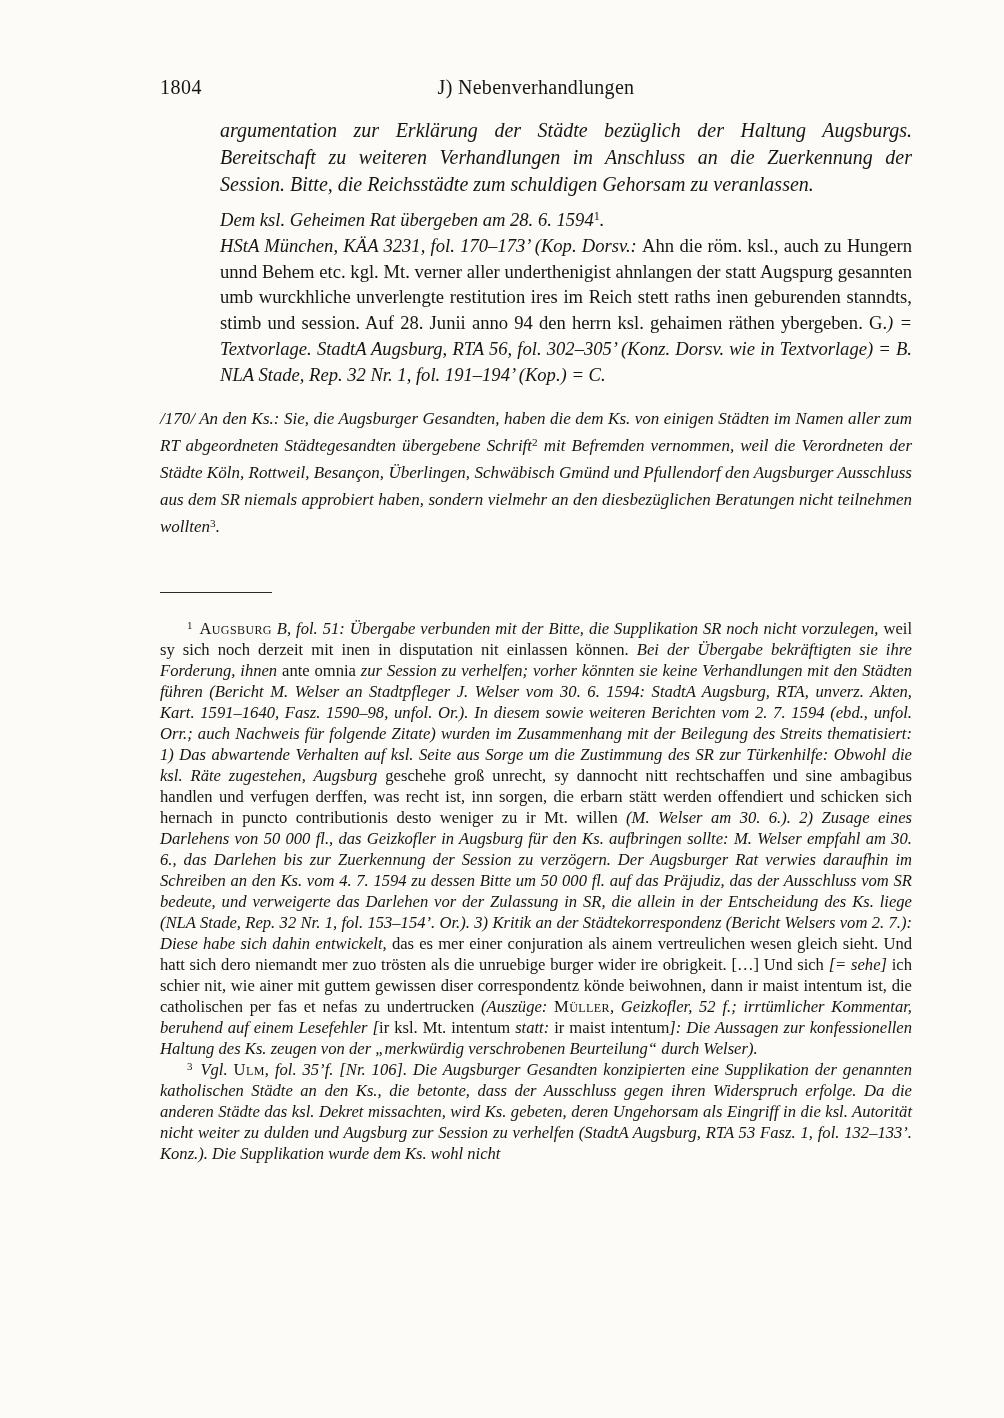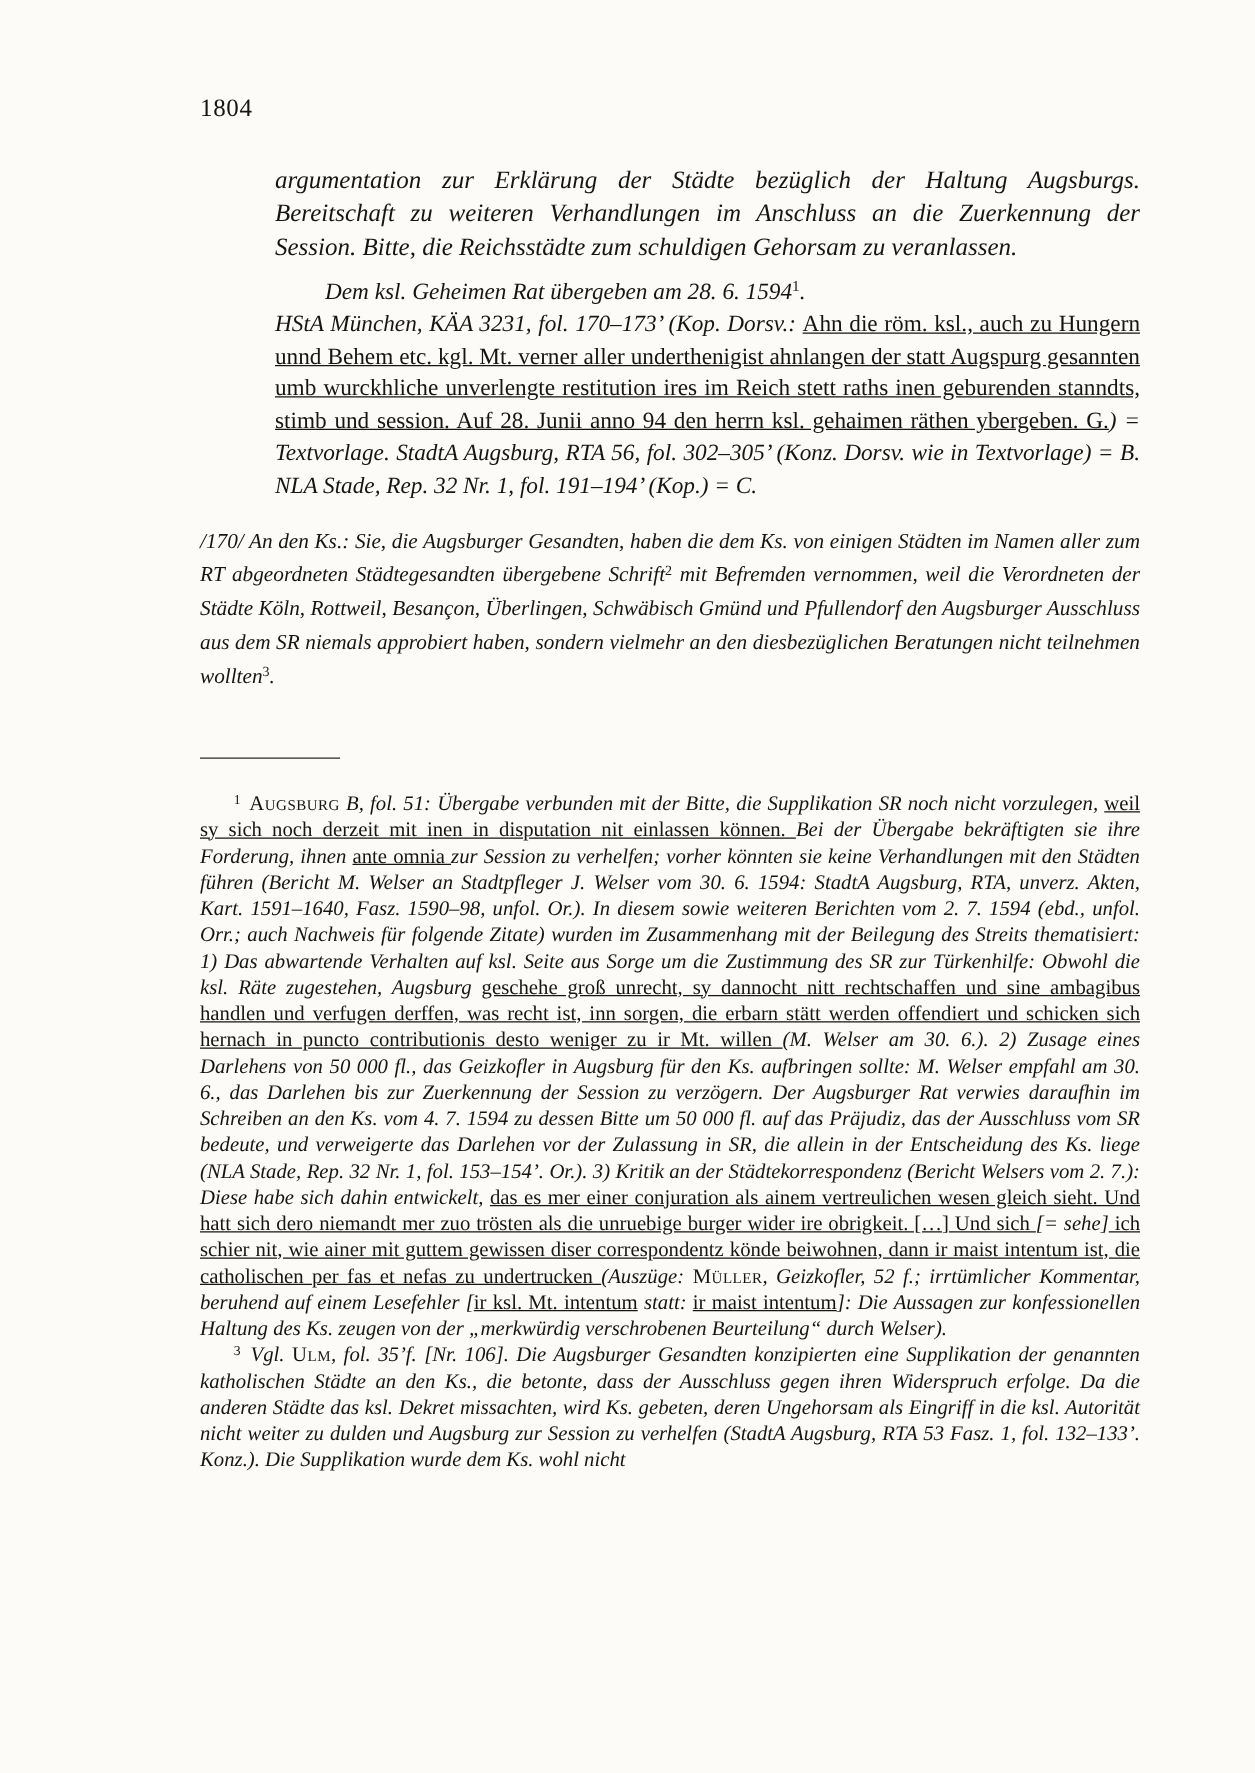--- a/index.html
+++ b/index.html
@@ -34,67 +34,68 @@
   .running-title {
     position: absolute;
     left: 0;
     right: 0;
     top: 0;
     text-align: center;
     letter-spacing: 0.3px;
   }
   .front { margin-left: 60px; width: 692px; }
   .abstract {
-    margin-top: 25px;
+    margin-top: 11px;
     font-size: 20px;
     line-height: 27px;
     text-align: justify;
   }
   .prov { font-size: 18.6px; line-height: 25.8px; text-align: justify; }
-  .prov-date { margin-top: 9px; margin-left: 40px; }
+  .prov-date { margin-top: 9px; }
   .main-text {
     margin-top: 17px;
     font-size: 17px;
     line-height: 27px;
     text-align: justify;
   }
   .fn-sep {
     width: 112px;
     height: 0;
     border-top: 1.4px solid #2a2824;
     margin-top: 52px;
   }
   .footnotes {
     margin-top: 25px;
     font-size: 16.6px;
     line-height: 21px;
     text-align: justify;
   }
   .footnote { text-indent: 27px; }
   .run-i { font-style: italic; }
-  .run-r { font-style: normal; text-decoration: underline; }
+  .run-r { font-style: normal; }
   .run-sc { font-style: normal; font-variant: small-caps; letter-spacing: 0.4px; }
   sup.run-sup, sup.fn-marker {
     font-style: normal;
     font-size: 0.66em;
     line-height: 0;
     vertical-align: baseline;
     position: relative;
     top: -0.45em;
   }
   sup.fn-marker { margin-right: 2px; }
 </style>
 </head>
 <body>
 
 <div class="page">
   <div class="content">
 
     <div class="running-head">
       <span class="page-number">1804</span>
+      <span class="running-title">J) Nebenverhandlungen</span>
     </div>
 
     <div class="front">
       <p class="abstract"><span class="run-i">argumentation zur Erklärung der Städte bezüglich der Haltung Augsburgs. Bereitschaft zu weiteren Verhandlungen im Anschluss an die Zuerkennung der Session. Bitte, die Reichsstädte zum schuldigen Gehorsam zu veranlassen.</span></p>
       <p class="prov prov-date"><span class="run-i">Dem ksl. Geheimen Rat übergeben am 28. 6. 1594</span><sup class="run-sup">1</sup><span class="run-i">.</span></p>
       <p class="prov"><span class="run-i">HStA München, KÄA 3231, fol. 170–173’ (Kop. Dorsv.: </span><span class="run-r">Ahn die röm. ksl., auch zu Hungern unnd Behem etc. kgl. Mt. verner aller underthenigist ahnlangen der statt Augspurg gesannten umb wurckhliche unverlengte restitution ires im Reich stett raths inen geburenden stanndts, stimb und session. Auf 28. Junii anno 94 den herrn ksl. gehaimen räthen ybergeben. G.</span><span class="run-i">) = Textvorlage. StadtA Augsburg, RTA 56, fol. 302–305’ (Konz. Dorsv. wie in Textvorlage) = B. NLA Stade, Rep. 32 Nr. 1, fol. 191–194’ (Kop.) = C.</span></p>
     </div>
 
     <p class="main-text"><span class="run-i">/170/ An den Ks.: Sie, die Augsburger Gesandten, haben die dem Ks. von einigen Städten im Namen aller zum RT abgeordneten Städtegesandten übergebene Schrift</span><sup class="run-sup">2</sup><span class="run-i"> mit Befremden vernommen, weil die Verordneten der Städte Köln, Rottweil, Besançon, Überlingen, Schwäbisch Gmünd und Pfullendorf den Augsburger Ausschluss aus dem SR niemals approbiert haben, sondern vielmehr an den diesbezüglichen Beratungen nicht teilnehmen wollten</span><sup class="run-sup">3</sup><span class="run-i">.</span></p>
 

